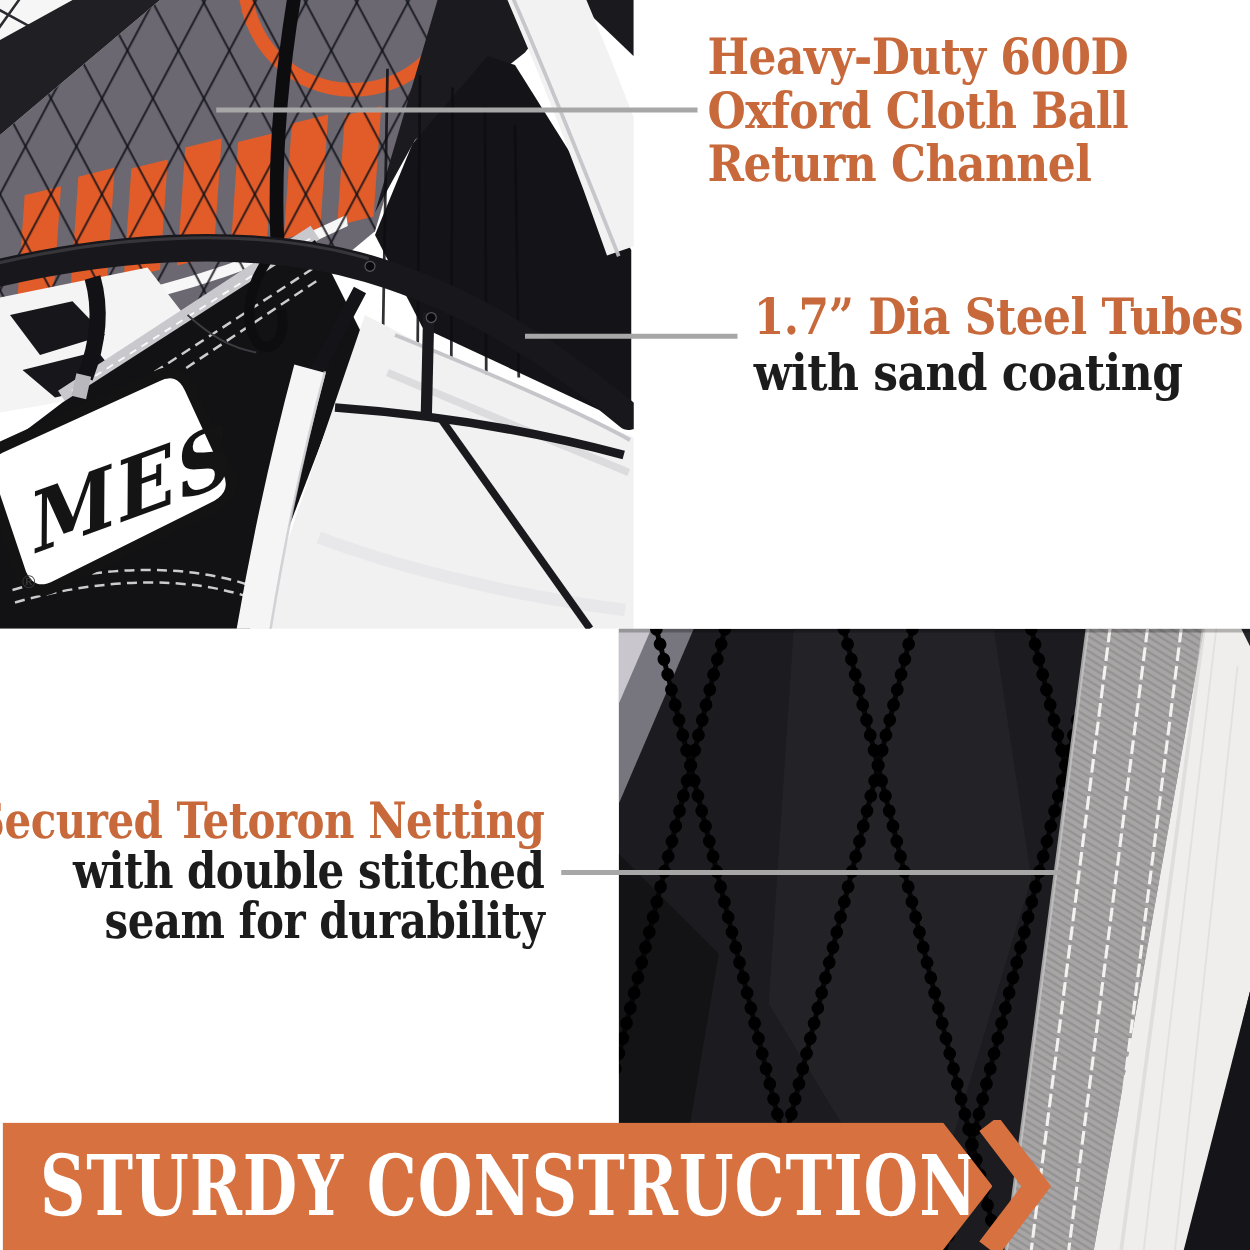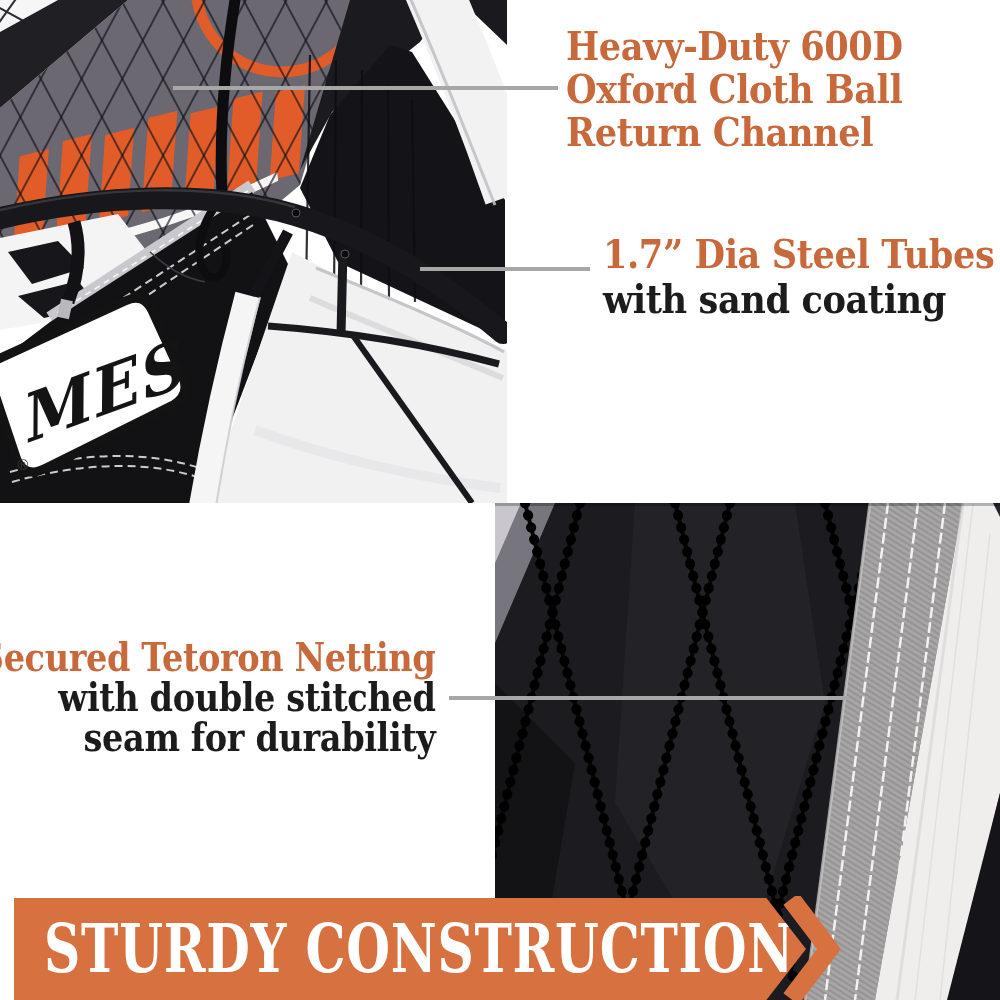--- a/index.html
+++ b/index.html
@@ -27,21 +27,21 @@
   
   .callout-line{position:absolute;height:4px;background:#a7a7a7;}
   #line-ball{left:173px;top:86px;width:385px;}
   #line-tubes{left:420px;top:267px;width:170px;}
   #line-net{left:449px;top:696px;width:400px;}
   
   #photo-top{left:0;top:0;width:507px;height:503px;}
   #photo-bottom{left:495px;top:503px;width:505px;height:497px;}
   
   #banner{
-    left:14px;top:898px;width:792px;height:102px;background:#d7713f;z-index:5;
+    left:2px;top:898px;width:792px;height:102px;background:#d7713f;z-index:5;
     clip-path:polygon(0 0,95% 0,100% 50%,95% 100%,0 100%);
     text-decoration:underline;
   }
   #banner-title{
     position:absolute;left:30px;top:0;line-height:102px;font-size:67px;font-weight:bold;
     color:#ffffff;letter-spacing:1px;white-space:nowrap;
     transform:scaleX(0.75);transform-origin:left center;
   }
   #banner-chevron{left:783px;top:896px;width:64px;height:106px;z-index:6;}
 </style>

